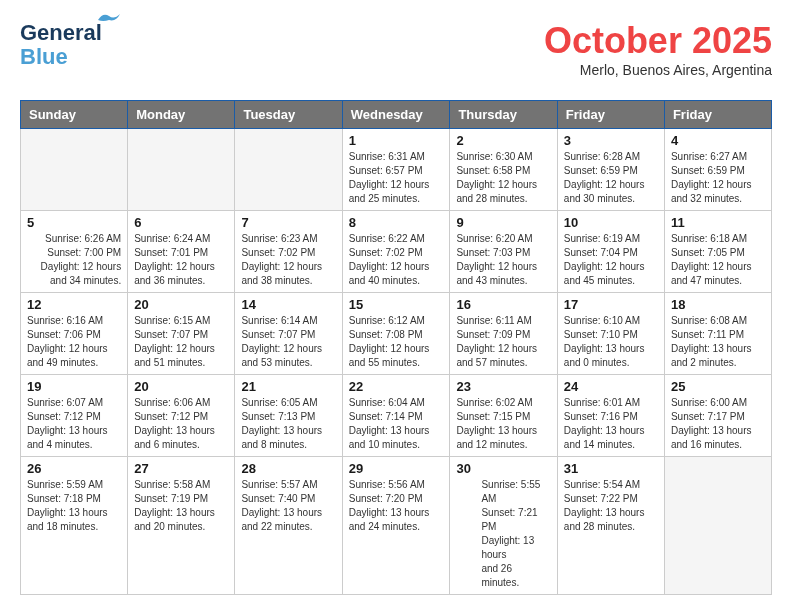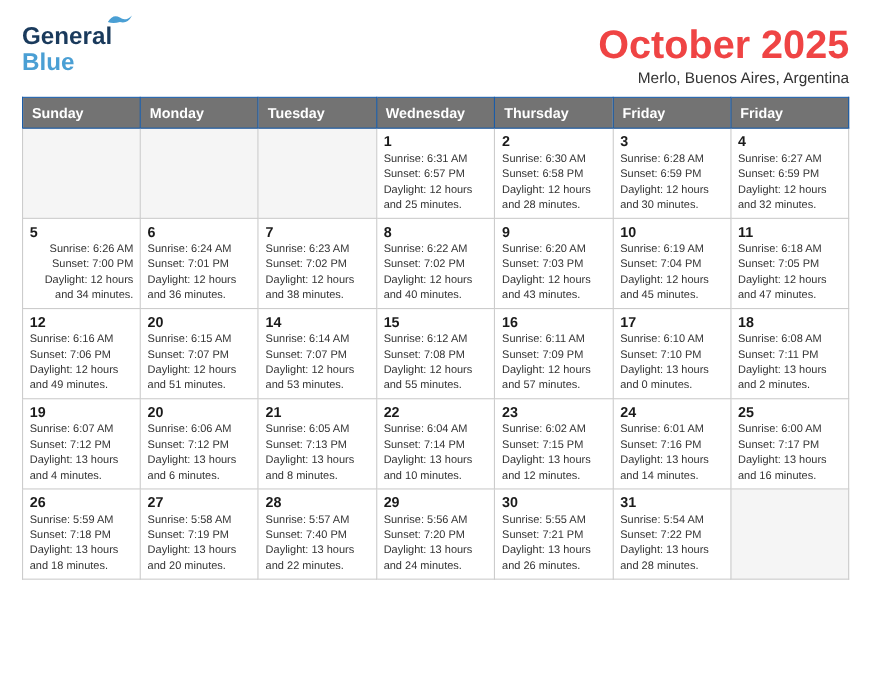--- a/index.html
+++ b/index.html
@@ -7,21 +7,21 @@
       font-family: Arial, sans-serif;
       background: #fff;
       width: 792px;
       min-height: 612px;
       padding: 20px;
     }
     .header-area {
       display: flex;
       justify-content: space-between;
       align-items: flex-start;
-      margin-bottom: 10px;
+      margin-bottom: 22px;
     }
     .logo {
       display: flex;
       flex-direction: column;
       align-items: flex-start;
     }
     .title-area {
       text-align: right;
     }
     .month-title {
@@ -313,21 +313,21 @@
         </td>
         <td>
           <div class="day-number">29</div>
           <div class="day-info" style="white-space: pre-line;">Sunrise: 5:56 AM
 Sunset: 7:20 PM
 Daylight: 13 hours
 and 24 minutes.</div>
         </td>
         <td>
           <div class="day-number">30</div>
-          <div class="day-info" style="white-space: pre-line;">Sunrise: 5:55 AM
+          <div class="day-info" style="white-space: pre-line; margin-left: 25px;">Sunrise: 5:55 AM
 Sunset: 7:21 PM
 Daylight: 13 hours
 and 26 minutes.</div>
         </td>
         <td>
           <div class="day-number">31</div>
           <div class="day-info" style="white-space: pre-line;">Sunrise: 5:54 AM
 Sunset: 7:22 PM
 Daylight: 13 hours
 and 28 minutes.</div>

